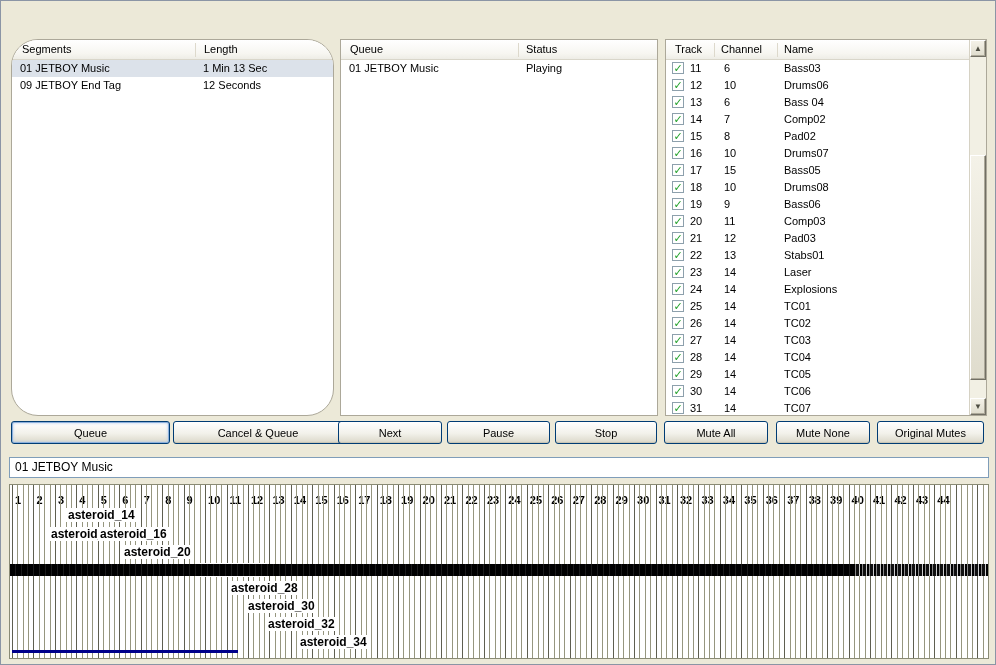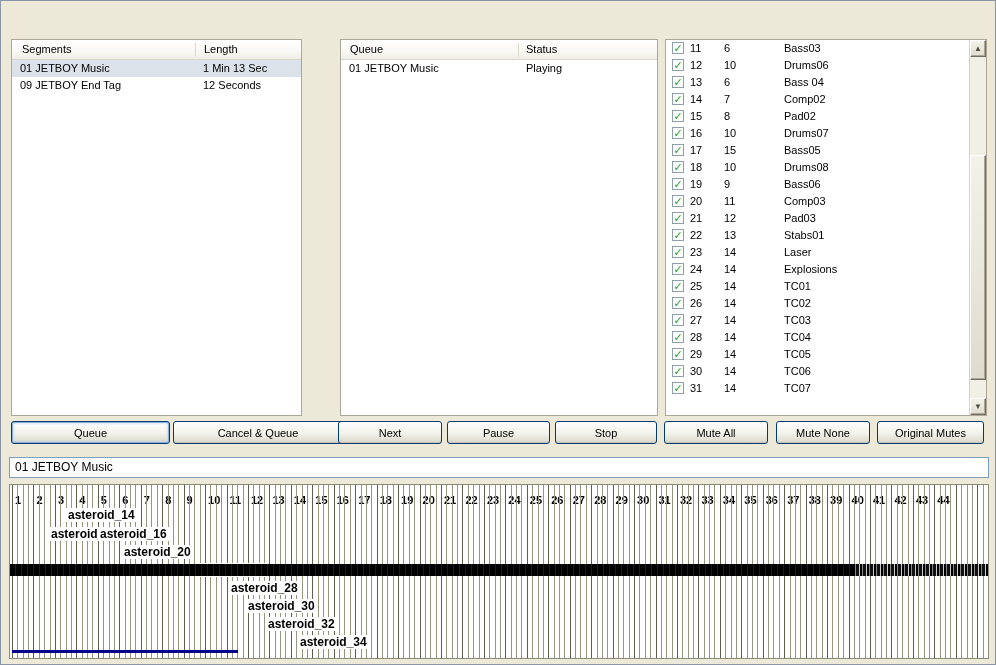--- a/index.html
+++ b/index.html
@@ -34,21 +34,21 @@
     background:linear-gradient(180deg,#f2b5a0,#e1603a 40%,#cc4322 80%,#b03a1b);
     box-shadow:inset 0 0 0 1px rgba(140,40,10,.65);
     text-shadow:0 1px 1px rgba(0,0,0,.4);
   }
 
   
   .panel {
     position:absolute; top:38px; height:377px; background:#fff;
     border:1px solid #aca899; overflow:hidden;
   }
-  .segments-panel { left:10px;  width:291px; }
+  .segments-panel { left:10px;  width:323px;border-radius:27px; }
   .queue-panel    { left:339px; width:318px; }
   .tracks-panel   { left:664px; width:322px; }
 
   .lv-header {
     position:relative; height:20px;
     background:linear-gradient(180deg,#ffffff,#f7f6f1 70%,#eeede6);
     border-bottom:1px solid #d9d6ca; font-size:11px;
   }
   .hdr-cell { position:absolute; top:3px; color:#000; white-space:nowrap; }
   .hdr-sep  { position:absolute; top:3px; height:14px; width:1px; background:#ddd9cc; }
@@ -164,20 +164,27 @@
     </div>
     <div class="lv-body">
         <div class="lv-row">
           <span class="cell c-qname">01 JETBOY Music</span>
           <span class="cell c-qstatus">Playing</span>
         </div>
       </div>
   </div>
 
   <div class="panel tracks-panel">
+    <div class="lv-header">
+      <span class="hdr-cell" style="left:9px">Track</span>
+      <span class="hdr-sep" style="left:48px"></span>
+      <span class="hdr-cell" style="left:55px">Channel</span>
+      <span class="hdr-sep" style="left:111px"></span>
+      <span class="hdr-cell" style="left:118px">Name</span>
+    </div>
     <div class="lv-body">
         <div class="lv-row trk-row">
           <span class="chk">✓</span>
           <span class="cell c-trknum">11</span>
           <span class="cell c-chan">6</span>
           <span class="cell c-tname">Bass03</span>
         </div>
         <div class="lv-row trk-row">
           <span class="chk">✓</span>
           <span class="cell c-trknum">12</span>

